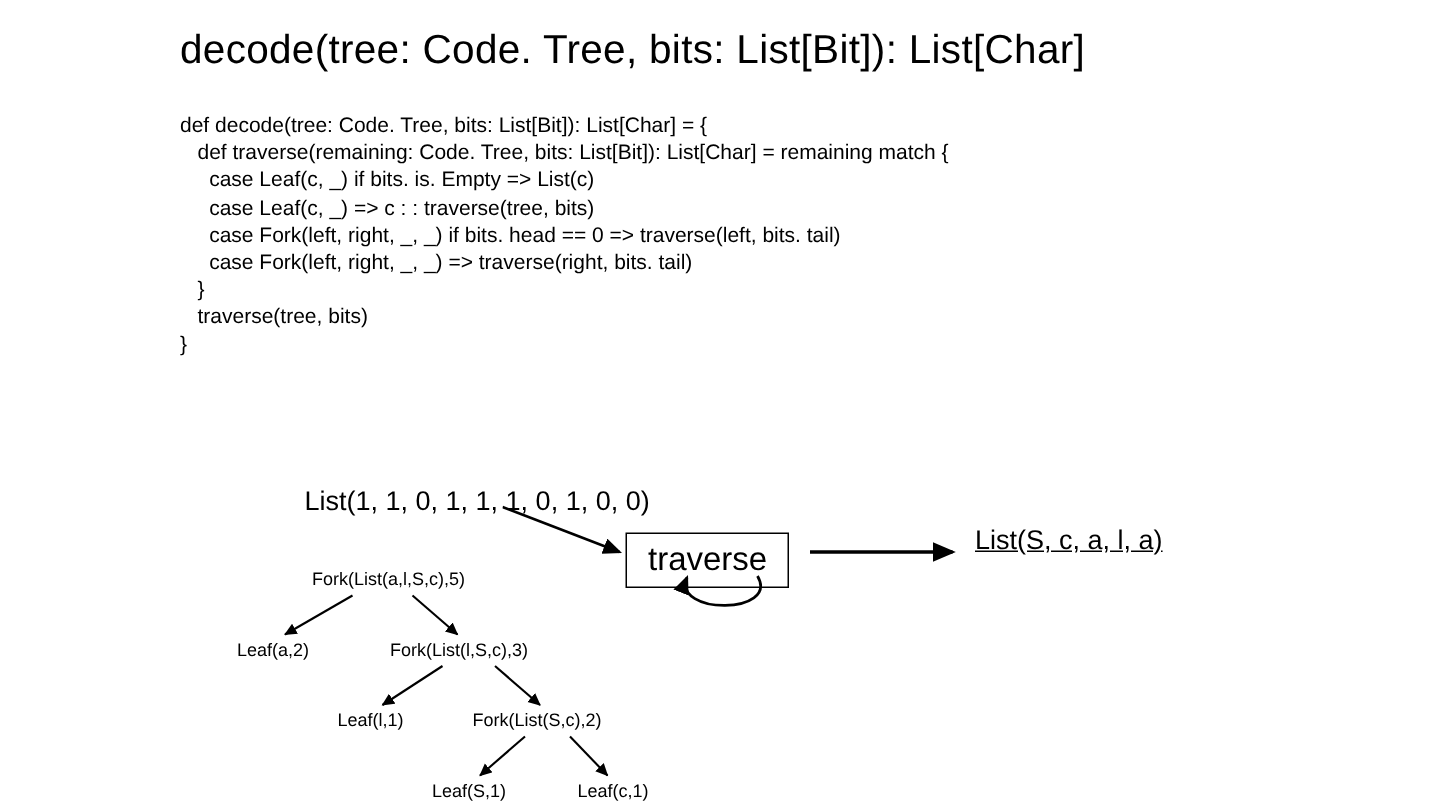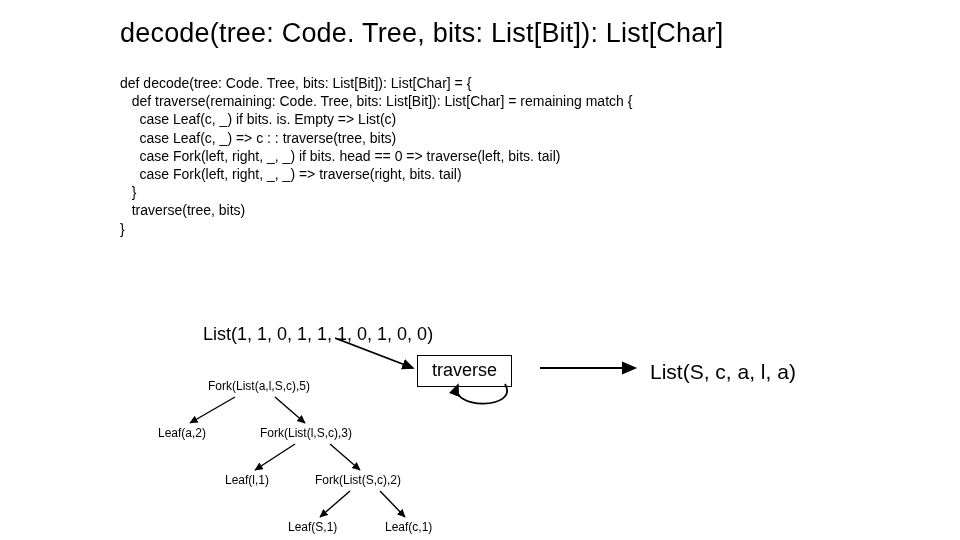--- a/index.html
+++ b/index.html
@@ -38,28 +38,29 @@
     top: 324px;
     font-size: 18px;
     margin-left: 48px;
   }
   .traverse-box {
     position: absolute;
     left: 417px;
     top: 355px;
     border: 1.5px solid #000;
     padding: 4px 14px 5px 14px;
-    font-size: 18px;
+    font-size: 22px;
     background: #fff;
   }
   .result {
     position: absolute;
     left: 650px;
-    top: 360px;
-    font-size: 21px;
+    top: 350px;
+    font-size: 18px;
+    text-decoration: underline;
   }
   .tree-svg {
     position: absolute;
     left: 140px;
     top: 375px;
   }
   .arrows-svg {
     position: absolute;
     left: 335px;
     top: 330px;

